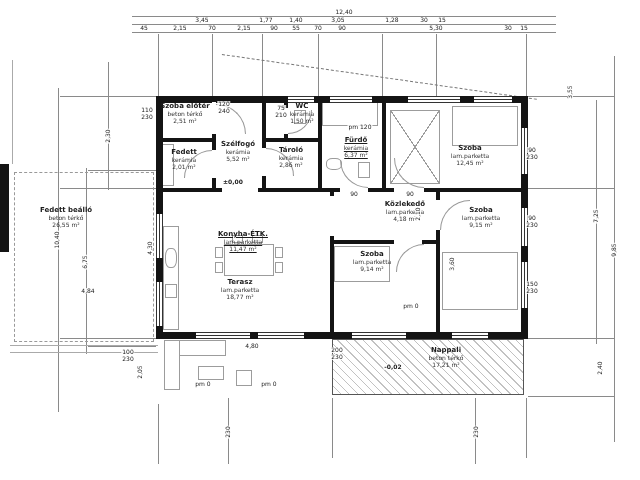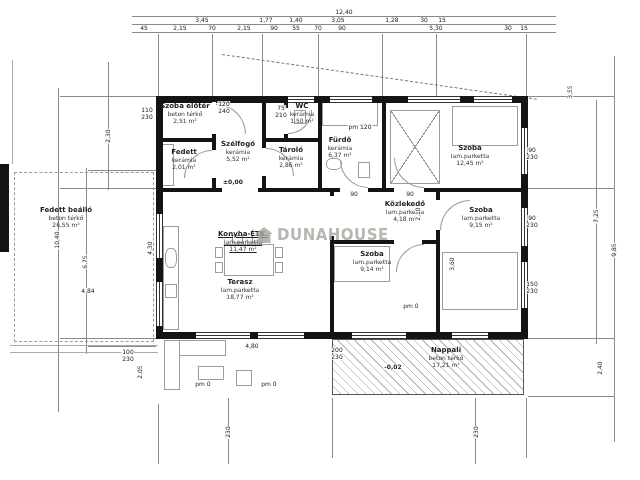--- a/index.html
+++ b/index.html
@@ -180,21 +180,21 @@
       <div class="room-label" style="left: 302px; top: 102px;">
         <span class="nm">WC</span>
         <span class="fl">kerámia</span>
         <span class="ar">1,50 m²</span>
       </div>
       <div class="room-label" style="left: 291px; top: 146px;">
         <span class="nm">Tároló</span>
         <span class="fl">kerámia</span>
         <span class="ar">2,86 m²</span>
       </div>
-      <div class="room-label" style="left: 340px; top: 136px;">
+      <div class="room-label" style="left: 356px; top: 136px; text-decoration: underline;">
         <span class="nm">Fürdő</span>
         <span class="fl">kerámia</span>
         <span class="ar">6,37 m²</span>
       </div>
       <div class="room-label" style="left: 470px; top: 144px;">
         <span class="nm">Szoba</span>
         <span class="fl">lam.parketta</span>
         <span class="ar">12,45 m²</span>
       </div>
       <div class="room-label" style="left: 405px; top: 200px;">
@@ -288,20 +288,14 @@
       <span class="dim" style="left: 269px; top: 384px;">pm 0</span>
       <span class="dim" style="left: 411px; top: 306px;">pm 0</span>
       <span class="dim" style="left: 354px; top: 194px;">90</span>
       <span class="dim" style="left: 410px; top: 194px;">90</span>
       <span class="dim rot" style="left: 228px; top: 432px;">230</span>
       <span class="dim rot" style="left: 476px; top: 432px;">230</span>
       <span class="dim lvl" style="left: 233px; top: 182px;">±0,00</span>
       <span class="dim lvl" style="left: 393px; top: 367px;">-0,02</span>
     </div>
 
-  <div class="watermark">
-    <svg width="20" height="18" viewBox="0 0 20 18">
-      <path d="M10 1 L19 8 L16.5 8 L16.5 17 L3.5 17 L3.5 8 L1 8 Z" fill="#a6a69e"></path>
-    </svg>
-    <span>DUNAHOUSE</span>
-  </div>
 
 </div>
 
 </body></html>

